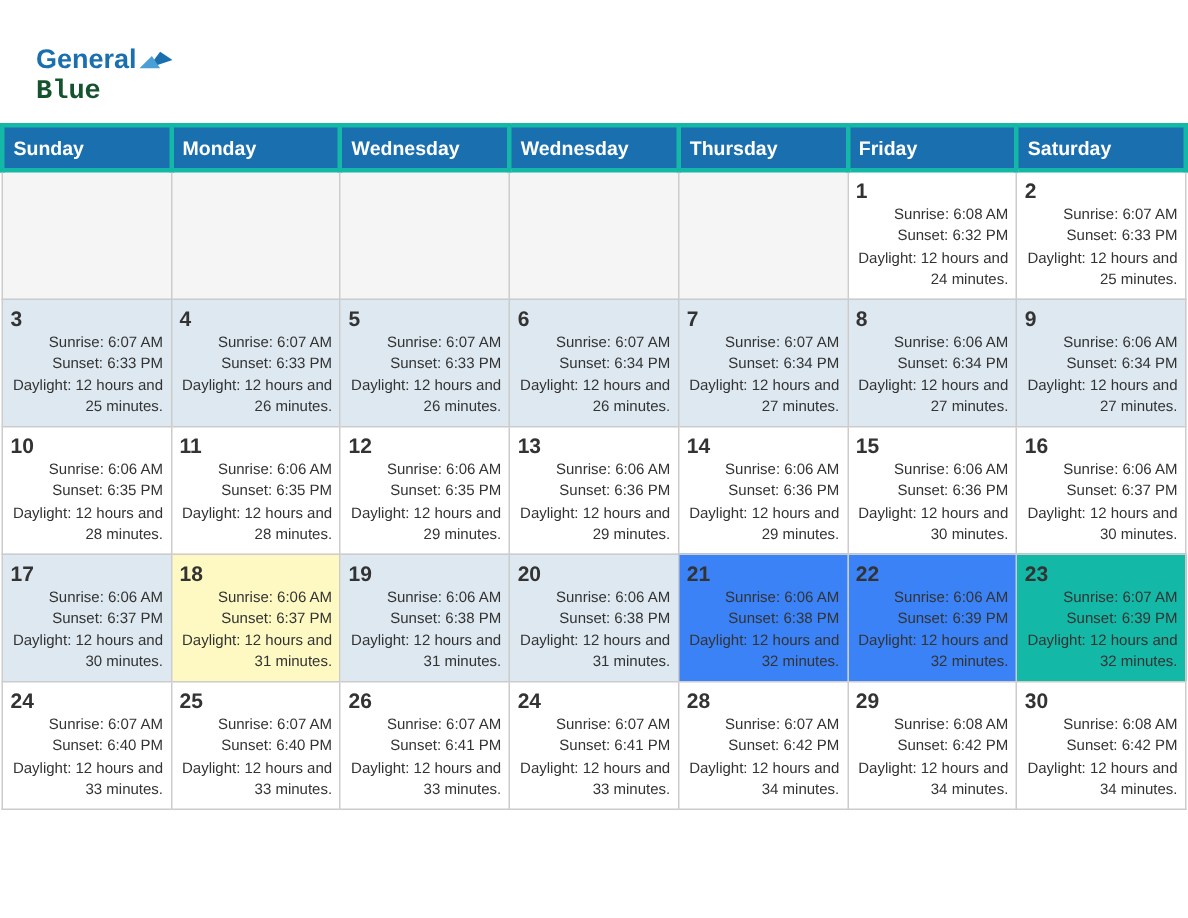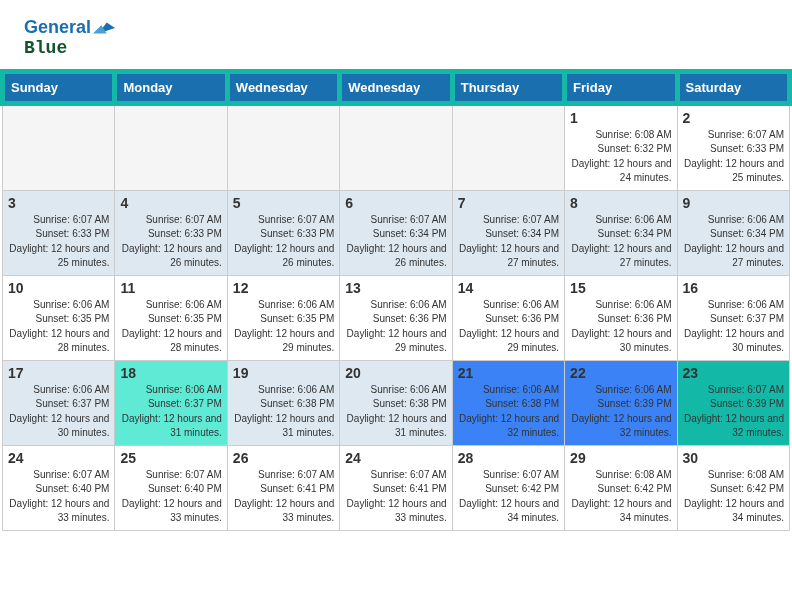--- a/index.html
+++ b/index.html
@@ -8,20 +8,21 @@
       background: #fff;
       width: 792px;
       min-height: 612px;
       padding: 0;
     }
     .header {
       display: flex;
       justify-content: space-between;
       align-items: flex-start;
       padding: 18px 24px 10px 24px;
+      margin-top: 12px;
     }
     .logo {
       display: flex;
       align-items: center;
       gap: 0;
     }
     .logo-text {
       font-size: 18px;
       font-weight: bold;
       color: #333;
@@ -54,21 +55,21 @@
       border-collapse: collapse;
       margin: 0;
     }
     .calendar th {
       background: #1a6faf;
       color: #fff;
       font-size: 13px;
       font-weight: bold;
       padding: 6px 6px;
       text-align: left;
-      border: 5px solid #14b8a6;
+      border: 3px solid #14b8a6;
     }
     .calendar td {
       border: 1px solid #ccc;
       vertical-align: top;
       padding: 4px 5px;
       width: calc(100%/7);
       min-height: 80px;
       font-size: 10.5px;
       color: #333;
       background: #fff;
@@ -200,21 +201,21 @@
         <td>
           <span class="day-num">16</span>
           <div class="day-info">Sunrise: 6:06 AM<br>Sunset: 6:37 PM<br>Daylight: 12 hours and 30 minutes.</div>
         </td>
       </tr>
       <tr class="week-row">
         <td style="background: rgb(221, 232, 240);">
           <span class="day-num">17</span>
           <div class="day-info">Sunrise: 6:06 AM<br>Sunset: 6:37 PM<br>Daylight: 12 hours and 30 minutes.</div>
         </td>
-        <td style="background: #5eead4;">
+        <td style="background: #fef9c3;">
           <span class="day-num">18</span>
           <div class="day-info">Sunrise: 6:06 AM<br>Sunset: 6:37 PM<br>Daylight: 12 hours and 31 minutes.</div>
         </td>
         <td style="background: rgb(221, 232, 240);">
           <span class="day-num">19</span>
           <div class="day-info">Sunrise: 6:06 AM<br>Sunset: 6:38 PM<br>Daylight: 12 hours and 31 minutes.</div>
         </td>
         <td style="background: rgb(221, 232, 240);">
           <span class="day-num">20</span>
           <div class="day-info">Sunrise: 6:06 AM<br>Sunset: 6:38 PM<br>Daylight: 12 hours and 31 minutes.</div>

